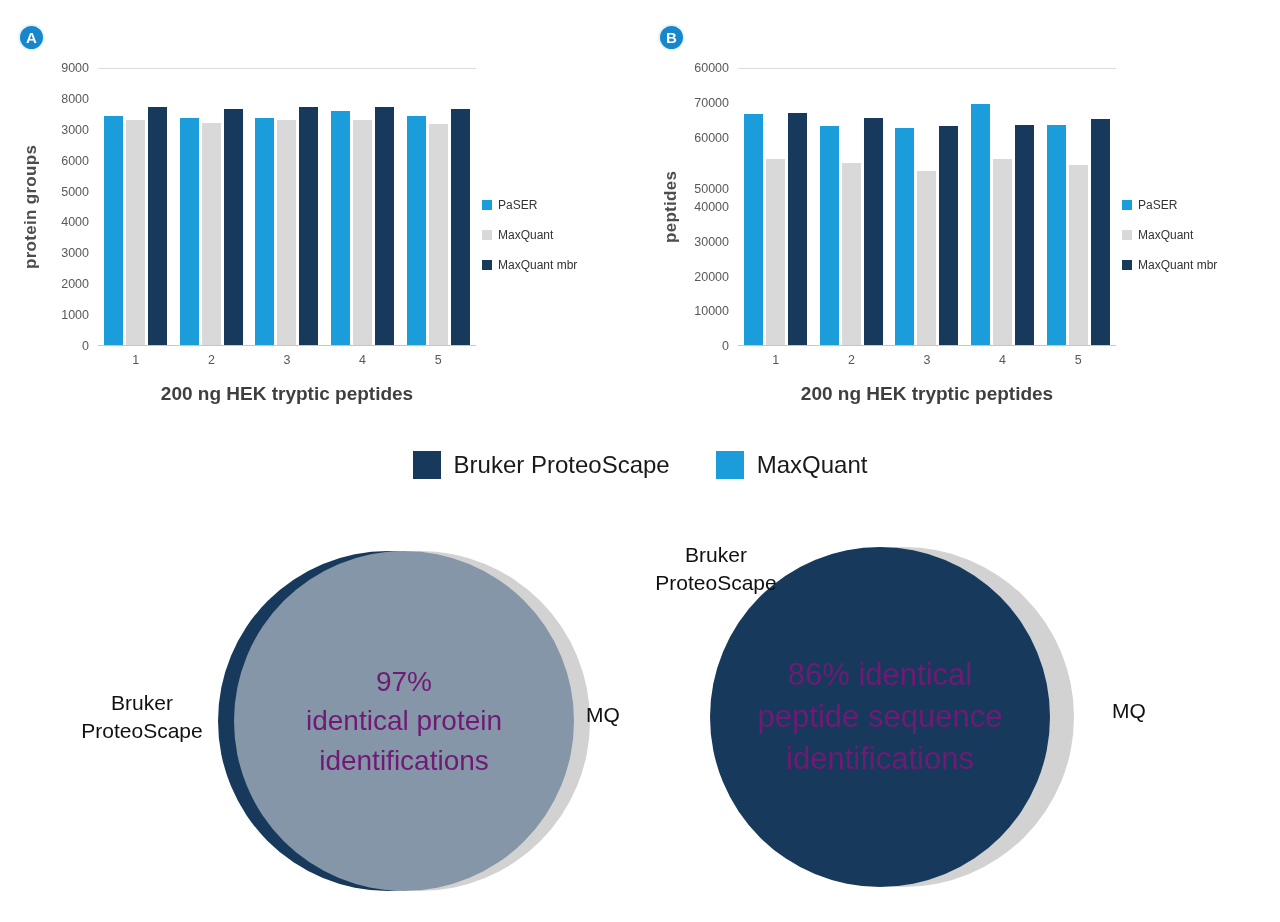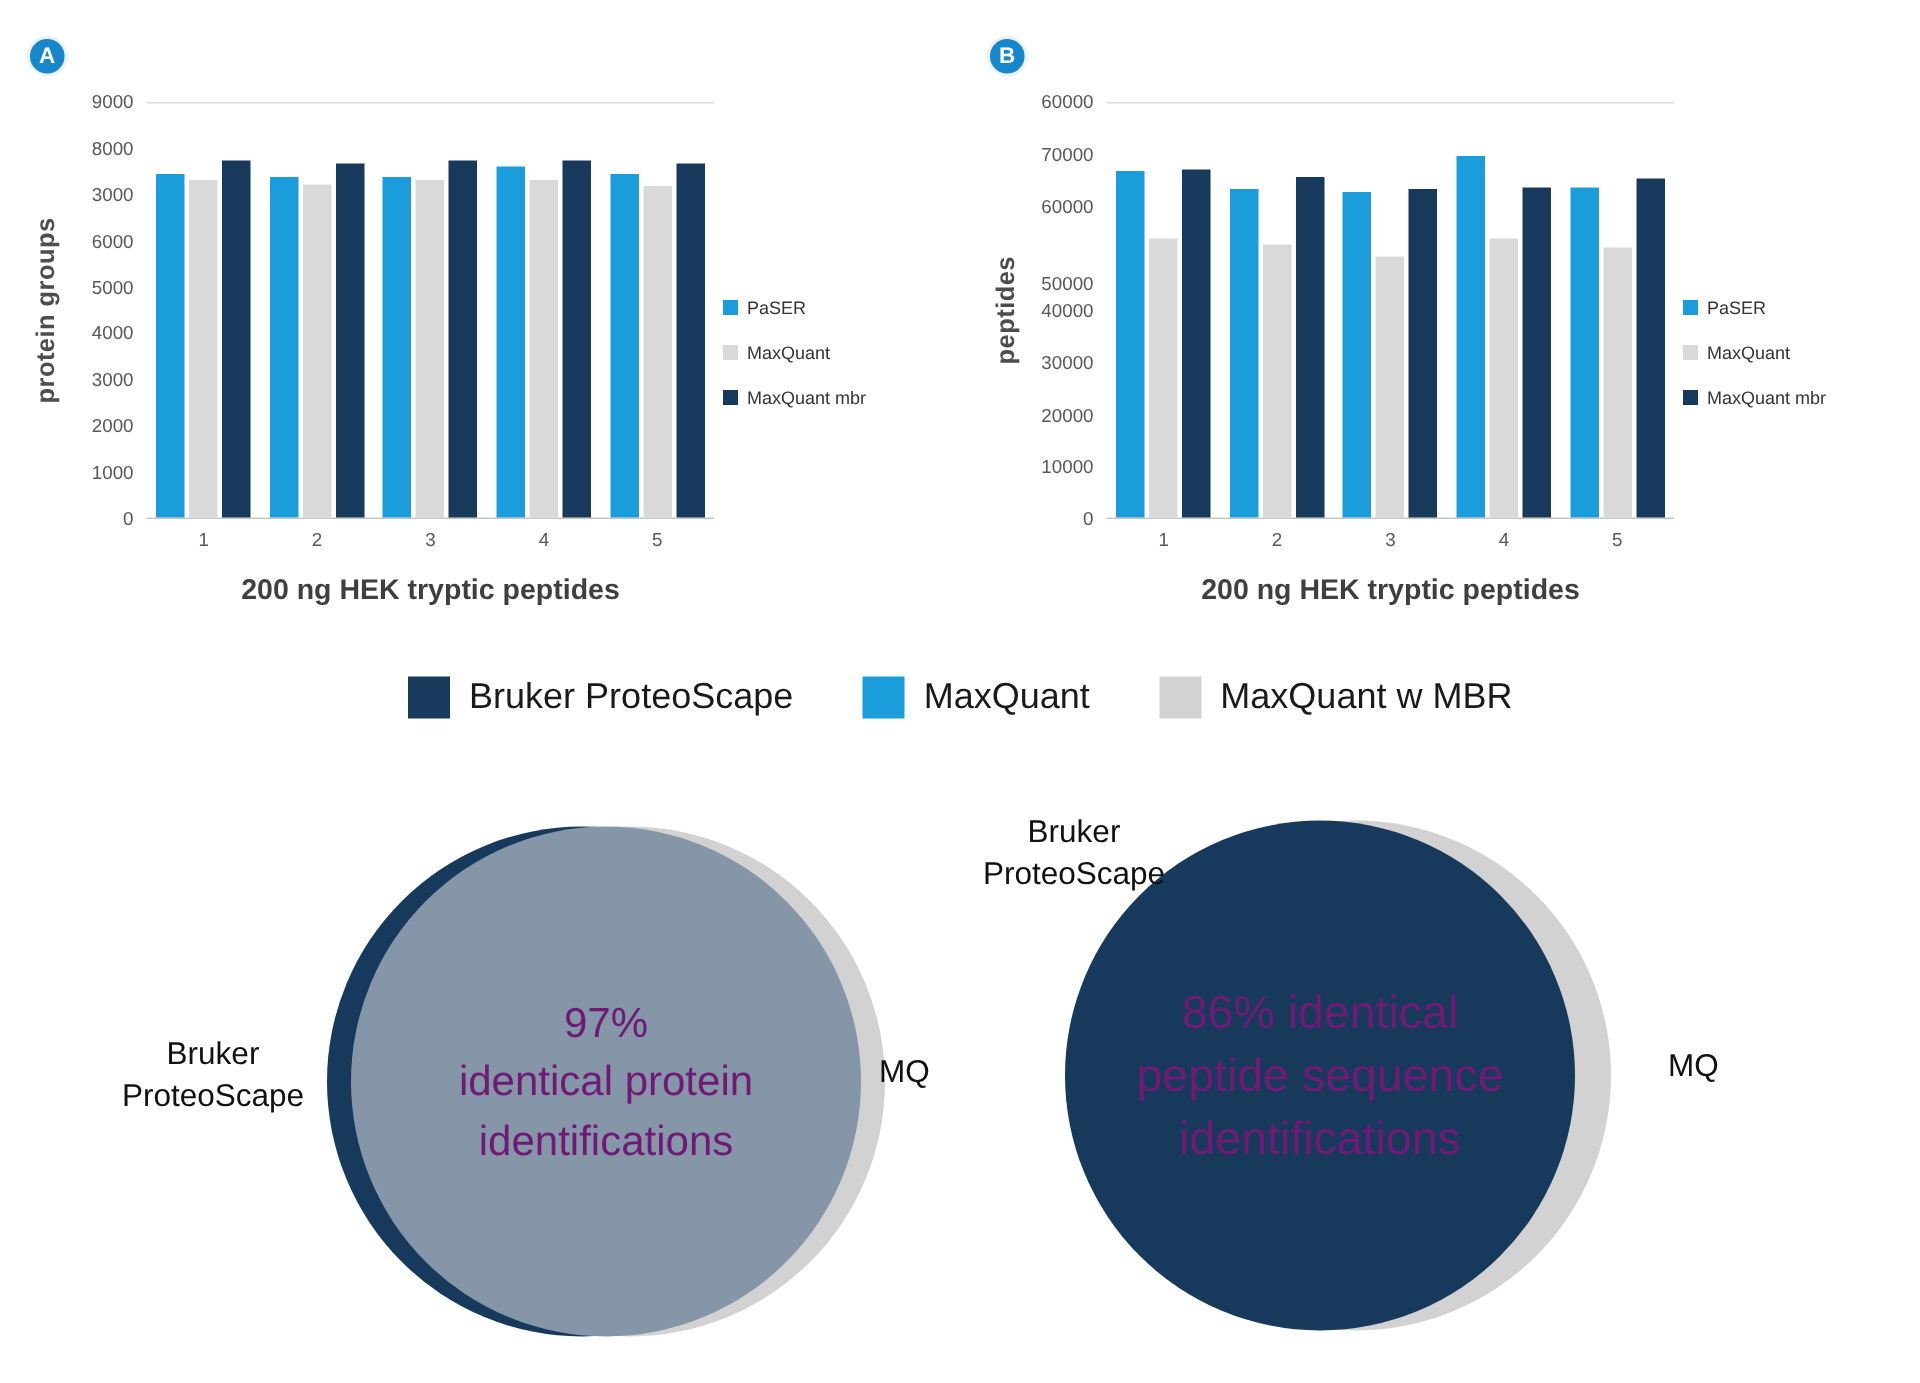--- a/index.html
+++ b/index.html
@@ -219,24 +219,20 @@
 
   <div class="main-legend" id="main-legend">
       <div class="main-legend-item">
         <span class="main-sq" style="background: rgb(22, 57, 92);"></span>
         <span>Bruker ProteoScape</span>
       </div>
       <div class="main-legend-item">
         <span class="main-sq" style="background: rgb(27, 157, 219);"></span>
         <span>MaxQuant</span>
       </div>
-      <div class="main-legend-item">
-        <span class="main-sq" style="background: rgb(210, 210, 210);"></span>
-        <span>MaxQuant w MBR</span>
-      </div>
     </div>
 
   <div class="venn-section">
 
     <div class="circle" id="vl-back-left" style="left: 218px; top: 52px; background: rgb(22, 57, 92);"></div>
     <div class="circle" id="vl-back-right" style="left: 250px; top: 52px; background: rgb(210, 210, 210);"></div>
     <div class="circle" id="vl-front" style="left: 234px; top: 52px; background: rgb(132, 150, 167);"></div>
     <div class="venn-center-text venn-center-left" style="left:234px; top:52px;">97%
 identical protein
 identifications</div>

